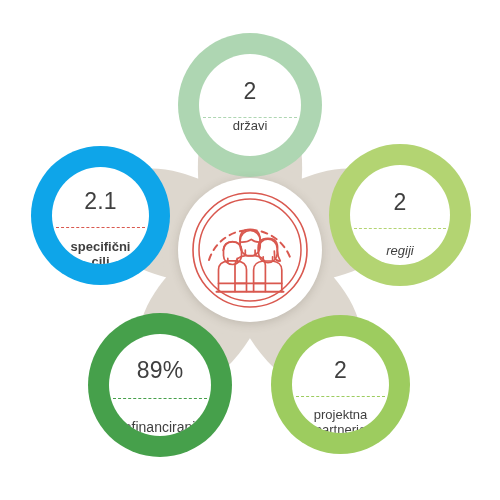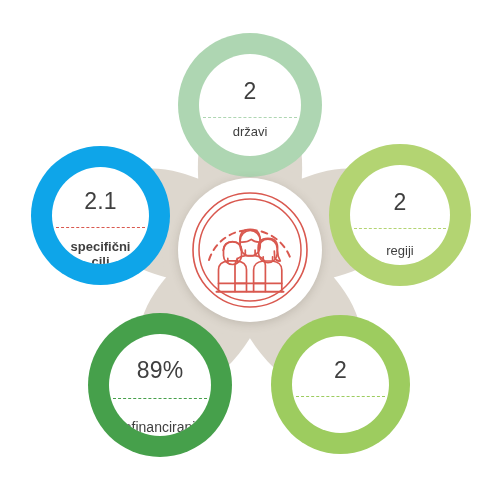--- a/index.html
+++ b/index.html
@@ -77,29 +77,29 @@
 
   
   #node-drzavi      { left: 178px; top:  33px; width: 144px; height: 144px; }
   #node-specificni  { left:  31px; top: 146px; width: 139px; height: 139px; }
   #node-regiji      { left: 329px; top: 144px; width: 142px; height: 142px; }
   #node-sofinanciranje { left:  88px; top: 313px; width: 144px; height: 144px; }
   #node-partnerja   { left: 271px; top: 315px; width: 139px; height: 139px; }
 
   #node-drzavi .node-value          { top: 26px; }
   #node-drzavi .node-divider        { top: 63px; }
-  #node-drzavi .node-label          { top: 70px; }
+  #node-drzavi .node-label          { top: 64px; }
 
   #node-specificni .node-value      { top: 23px; }
   #node-specificni .node-divider    { top: 60px; }
   #node-specificni .node-label      { top: 72px; font-weight: bold; }
 
   #node-regiji .node-value          { top: 26px; }
   #node-regiji .node-divider        { top: 63px; }
-  #node-regiji .node-label          { top: 78px; }
+  #node-regiji .node-label          { top: 78px; font-style: italic; }
 
   #node-sofinanciranje .node-value  { top: 25px; }
   #node-sofinanciranje .node-divider{ top: 64px; }
   #node-sofinanciranje .node-label  { top: 85px; font-size: 14px; }
 
   #node-partnerja .node-value       { top: 23px; }
   #node-partnerja .node-divider     { top: 60px; }
   #node-partnerja .node-label       { top: 71px; }
 
   
@@ -171,20 +171,22 @@
       <div class="node-divider" style="border-top-color: rgb(70, 160, 75);"></div>
       <div class="node-label">sofinanciranje
 iz ESRR</div>
     </div>
   </div>
 
   <div class="node" id="node-partnerja" style="background: rgb(157, 204, 95);">
     <div class="node-inner" style="position: absolute; left: 21px; top: 21px; width: calc(100% - 42px); height: calc(100% - 42px);">
       <div class="node-value">2</div>
       <div class="node-divider" style="border-top-color: rgb(157, 204, 95);"></div>
+      <div class="node-label">projektna
+partnerja</div>
     </div>
   </div>
 
   <div id="center-hub">
     <svg width="144" height="144" viewBox="0 0 144 144">
       <circle cx="72" cy="72" r="57" fill="none" stroke="#d9584f" stroke-width="1.6"></circle>
       <circle cx="72" cy="72" r="51" fill="none" stroke="#d9584f" stroke-width="1.5"></circle>
 
       <path d="M 31 82 A 43 43 0 0 1 113 82" fill="none" stroke="#d9584f" stroke-width="2" stroke-linecap="round" stroke-dasharray="6 5"></path>
       <g fill="none" stroke="#d9584f" stroke-width="1.7" stroke-linejoin="round" stroke-linecap="round">

